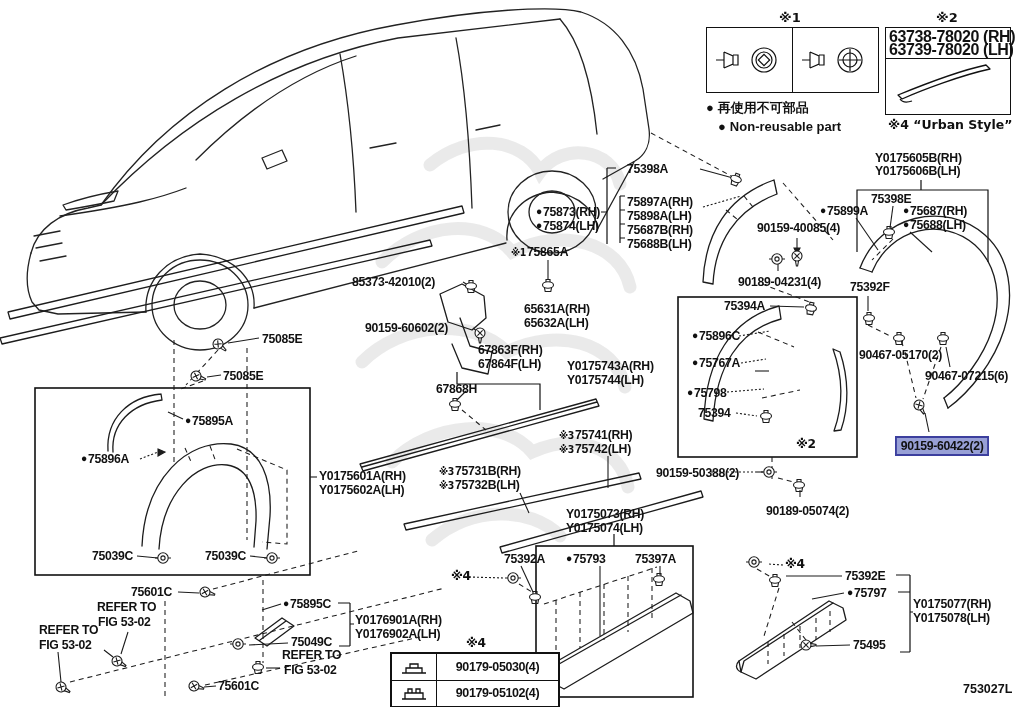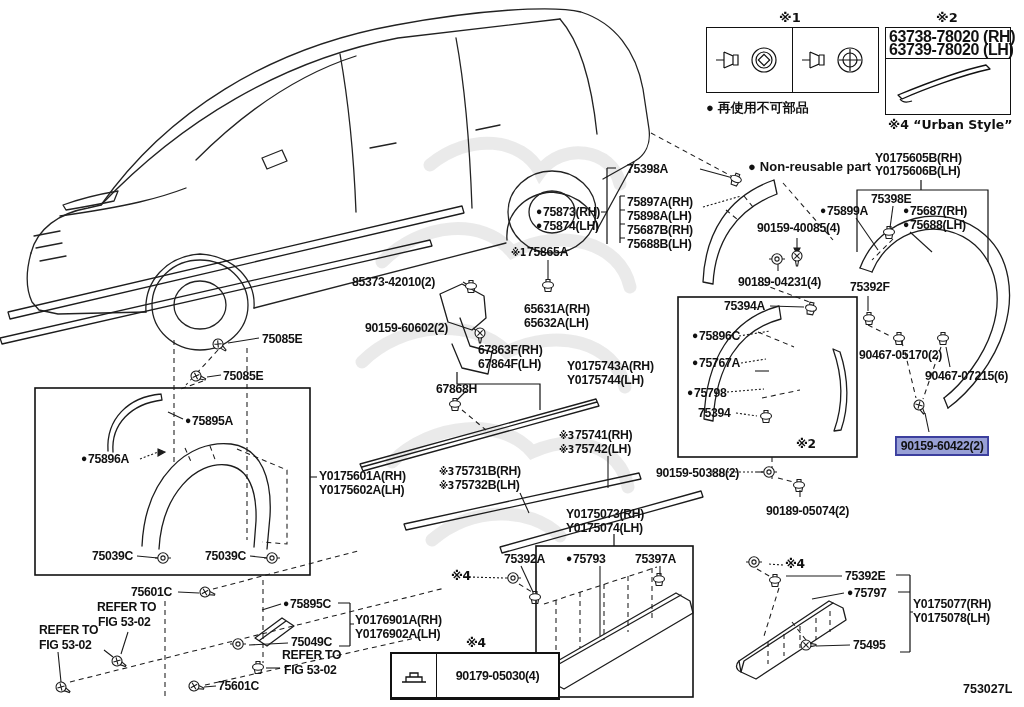--- a/index.html
+++ b/index.html
@@ -23,21 +23,21 @@
   .typehead>div:first-child{border-right:1.4px solid #111;}
   .typebody{flex:1;display:flex;}
   .typebody>div{flex:1;display:flex;align-items:center;justify-content:center;}
   .typebody>div:first-child{border-right:1.4px solid #111;}
   .ref2box{position:absolute;left:885px;top:27px;width:126px;height:88px;border:1.6px solid #111;
            box-sizing:border-box;z-index:3;background:#fff;}
   .ref2txt{border-bottom:1.4px solid #111;padding:2px 0 2px 3px;}
   .ref2txt div{font-weight:700;font-size:16px;line-height:13px;letter-spacing:-0.4px;white-space:nowrap;}
   .ref3note{position:absolute;left:888px;top:117px;font-weight:700;font-size:12.5px;
             font-family:"DejaVu Sans","Liberation Sans",sans-serif;white-space:nowrap;}
-  .ftable{position:absolute;left:390px;top:652px;width:170px;height:48px;border:2px solid #111;
+  .ftable{position:absolute;left:390px;top:652px;width:170px;height:56px;border:2px solid #111;
           box-sizing:border-box;display:flex;flex-direction:column;z-index:3;background:#fff;justify-content:center;}
   .ftable .frow{flex:1;display:flex;align-items:stretch;}
   .ftable .frow:first-child{border-bottom:1.4px solid #111;}
   .ftable .ficon{width:44px;border-right:1.4px solid #111;display:flex;align-items:center;justify-content:center;}
   .ftable .fpart{flex:1;display:flex;align-items:center;justify-content:center;
                  font-weight:700;font-size:12.5px;letter-spacing:-0.4px;}
   .diagcode{position:absolute;left:963px;top:682px;font-weight:700;font-size:12.5px;}
 </style>
 </head>
 <body>
@@ -364,21 +364,21 @@
         <path d="M54,9 V31 M43,20 H65"></path>
       </g>
           </svg>
     </div>
   </div>
 </div>
 
 <div class="legend-line" style="left:706px;top:99px;">
   <span class="blt">●</span><span>再使用不可部品</span>
 </div>
-<div class="legend-line" style="left:748px;top:119px;margin-top:40px;">
+<div class="legend-line" style="left:718px;top:119px;">
   <span class="blt">●</span><span>Non-reusable part</span>
 </div>
 
 <div class="ref2box">
   <div class="ref2txt">
     <div>63738-78020 (RH)</div>
     <div>63739-78020 (LH)</div>
   </div>
   <svg width="122" height="44">
     <g stroke="#111" fill="none" stroke-width="1.3" stroke-linejoin="round">
@@ -393,17 +393,27 @@
   <div class="frow">
     <div class="ficon">
       <svg width="30" height="20">
             <g stroke="#111" fill="none" stroke-width="1.3">
         <path d="M3,16 h24 M7,16 v-5 h16 v5 M11,11 v-4 h8 v4"></path>
       </g>
           </svg>
     </div>
     <div class="fpart">90179-05030(4)</div>
   </div>
+  <div class="frow">
+    <div class="ficon">
+      <svg width="30" height="20">
+            <g stroke="#111" fill="none" stroke-width="1.3">
+        <path d="M3,16 h24 M6,16 v-6 h18 v6 M9,10 v-4 h4 v4 M17,10 v-4 h4 v4"></path>
+      </g>
+          </svg>
+    </div>
+    <div class="fpart">90179-05102(4)</div>
+  </div>
 </div>
 
 <div class="diagcode">753027L</div>
 
 </div>
 
 </body></html>

